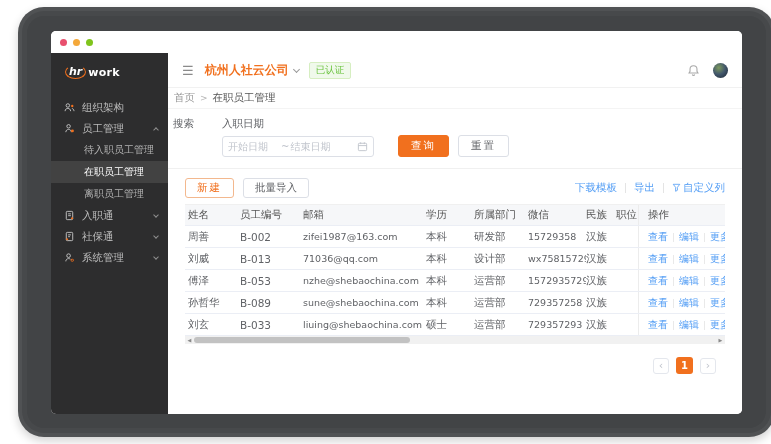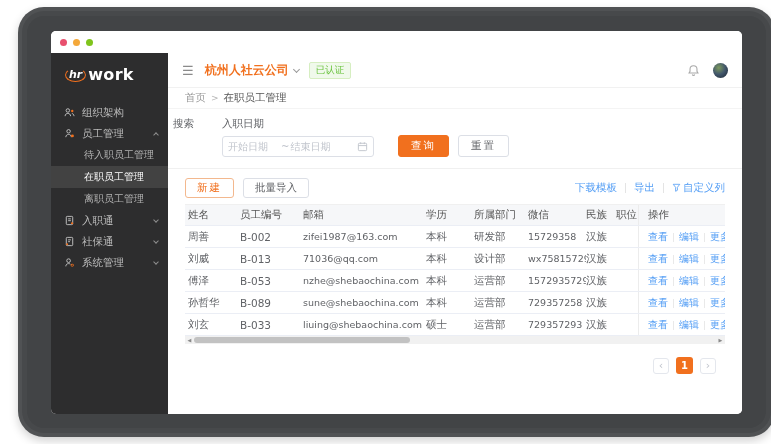--- a/index.html
+++ b/index.html
@@ -14,21 +14,21 @@
   
   .titlebar { height:22px; background:#fff; display:flex; align-items:center; padding-left:9px; flex:none; }
   .dot { width:7px; height:7px; border-radius:50%; margin-right:6px; }
 
   .appbody { flex:1; display:flex; min-height:0; }
 
   
   .sidebar { width:117px; background:#2d2d2e; color:#bdbdbd; flex:none; display:flex; flex-direction:column; }
   .logo { padding:12px 0 10px 14px; display:flex; align-items:center; }
   .logo-hr { color:#fff; font-weight:bold; font-size:11px; font-style:italic; border:1.5px solid #f1701e; border-top-color:transparent; border-radius:50%; padding:0 3px 1px 3px; line-height:11px; }
-  .logo-work { color:#fff; font-weight:bold; font-size:16px; margin-left:2px; letter-spacing:.3px; }
+  .logo-work { color:#fff; font-weight:bold; font-size:11px; margin-left:2px; letter-spacing:.3px; }
   .s-item { display:flex; align-items:center; height:21px; padding:0 10px 0 13px; font-size:10.5px; color:#bdbdbd; cursor:pointer; }
   .s-item .lbl { margin-left:7px; white-space:nowrap; }
   .s-sub { display:flex; align-items:center; height:22px; padding-left:33px; font-size:10px; color:#b2b2b2; cursor:pointer; white-space:nowrap; }
   .s-sub.active { background:#424242; color:#fff; }
   .s-ico { width:11px; height:11px; flex:none; }
   .s-ico * { stroke:#c6c6c6; stroke-width:1; fill:none; }
   .s-ico .acc { fill:#f1701e; stroke:none; }
   .chev { width:4px; height:4px; border-right:1px solid #8f8f8f; border-bottom:1px solid #8f8f8f; display:inline-block; margin-left:auto; flex:none; }
   .chev.up { transform:rotate(-135deg); margin-top:3px; }
   .chev.down { transform:rotate(45deg); margin-bottom:2px; }
@@ -39,21 +39,21 @@
   .hamburger { color:#8b8b8b; font-size:13px; cursor:pointer; }
   .company { margin-left:11px; color:#f1701e; font-weight:bold; font-size:12px; cursor:pointer; }
   .chev-g { width:5px; height:5px; border-right:1px solid #9a9a9a; border-bottom:1px solid #9a9a9a; display:inline-block; transform:rotate(45deg); margin:0 0 2px 5px; }
   .badge { margin-left:10px; font-size:9.5px; color:#67c23a; background:#f0f9eb; border:1px solid #d6eec1; border-radius:2px; padding:1px 6px; }
   .top-right { margin-left:auto; display:flex; align-items:center; }
   .bell { width:13px; height:13px; cursor:pointer; }
   .bell * { stroke:#a9a9a9; stroke-width:1; fill:none; }
   .avatar { width:15px; height:15px; border-radius:50%; margin-left:13px; cursor:pointer;
             background:radial-gradient(circle at 38% 32%, #7d9a5e 0%, #41566b 48%, #1c2530 100%); }
 
-  .breadcrumb { height:21px; display:flex; align-items:center; padding:0 17px; font-size:10.5px; border-bottom:1px solid #f4f4f4; flex:none; }
+  .breadcrumb { height:21px; display:flex; align-items:center; padding:0 6px; font-size:10.5px; border-bottom:1px solid #f4f4f4; flex:none; }
   .bc-home { color:#999; cursor:pointer; }
   .bc-sep { color:#b5b5b5; margin:0 5px; font-size:9px; }
   .bc-cur { color:#555; }
 
   
   .filters { display:flex; padding:8px 5px 11px; border-bottom:1px solid #f0f0f0; flex:none; }
   .f-group { margin-right:28px; }
   .f-label { font-size:10.5px; color:#606266; margin-bottom:5px; }
   .f-input { width:208px; height:21px; border:1px solid #dcdfe6; border-radius:3px; padding:0 7px; font-size:10px; color:#606266; outline:none; font-family:inherit; }
   .f-input::placeholder, .d-input::placeholder { color:#c0c4cc; }

